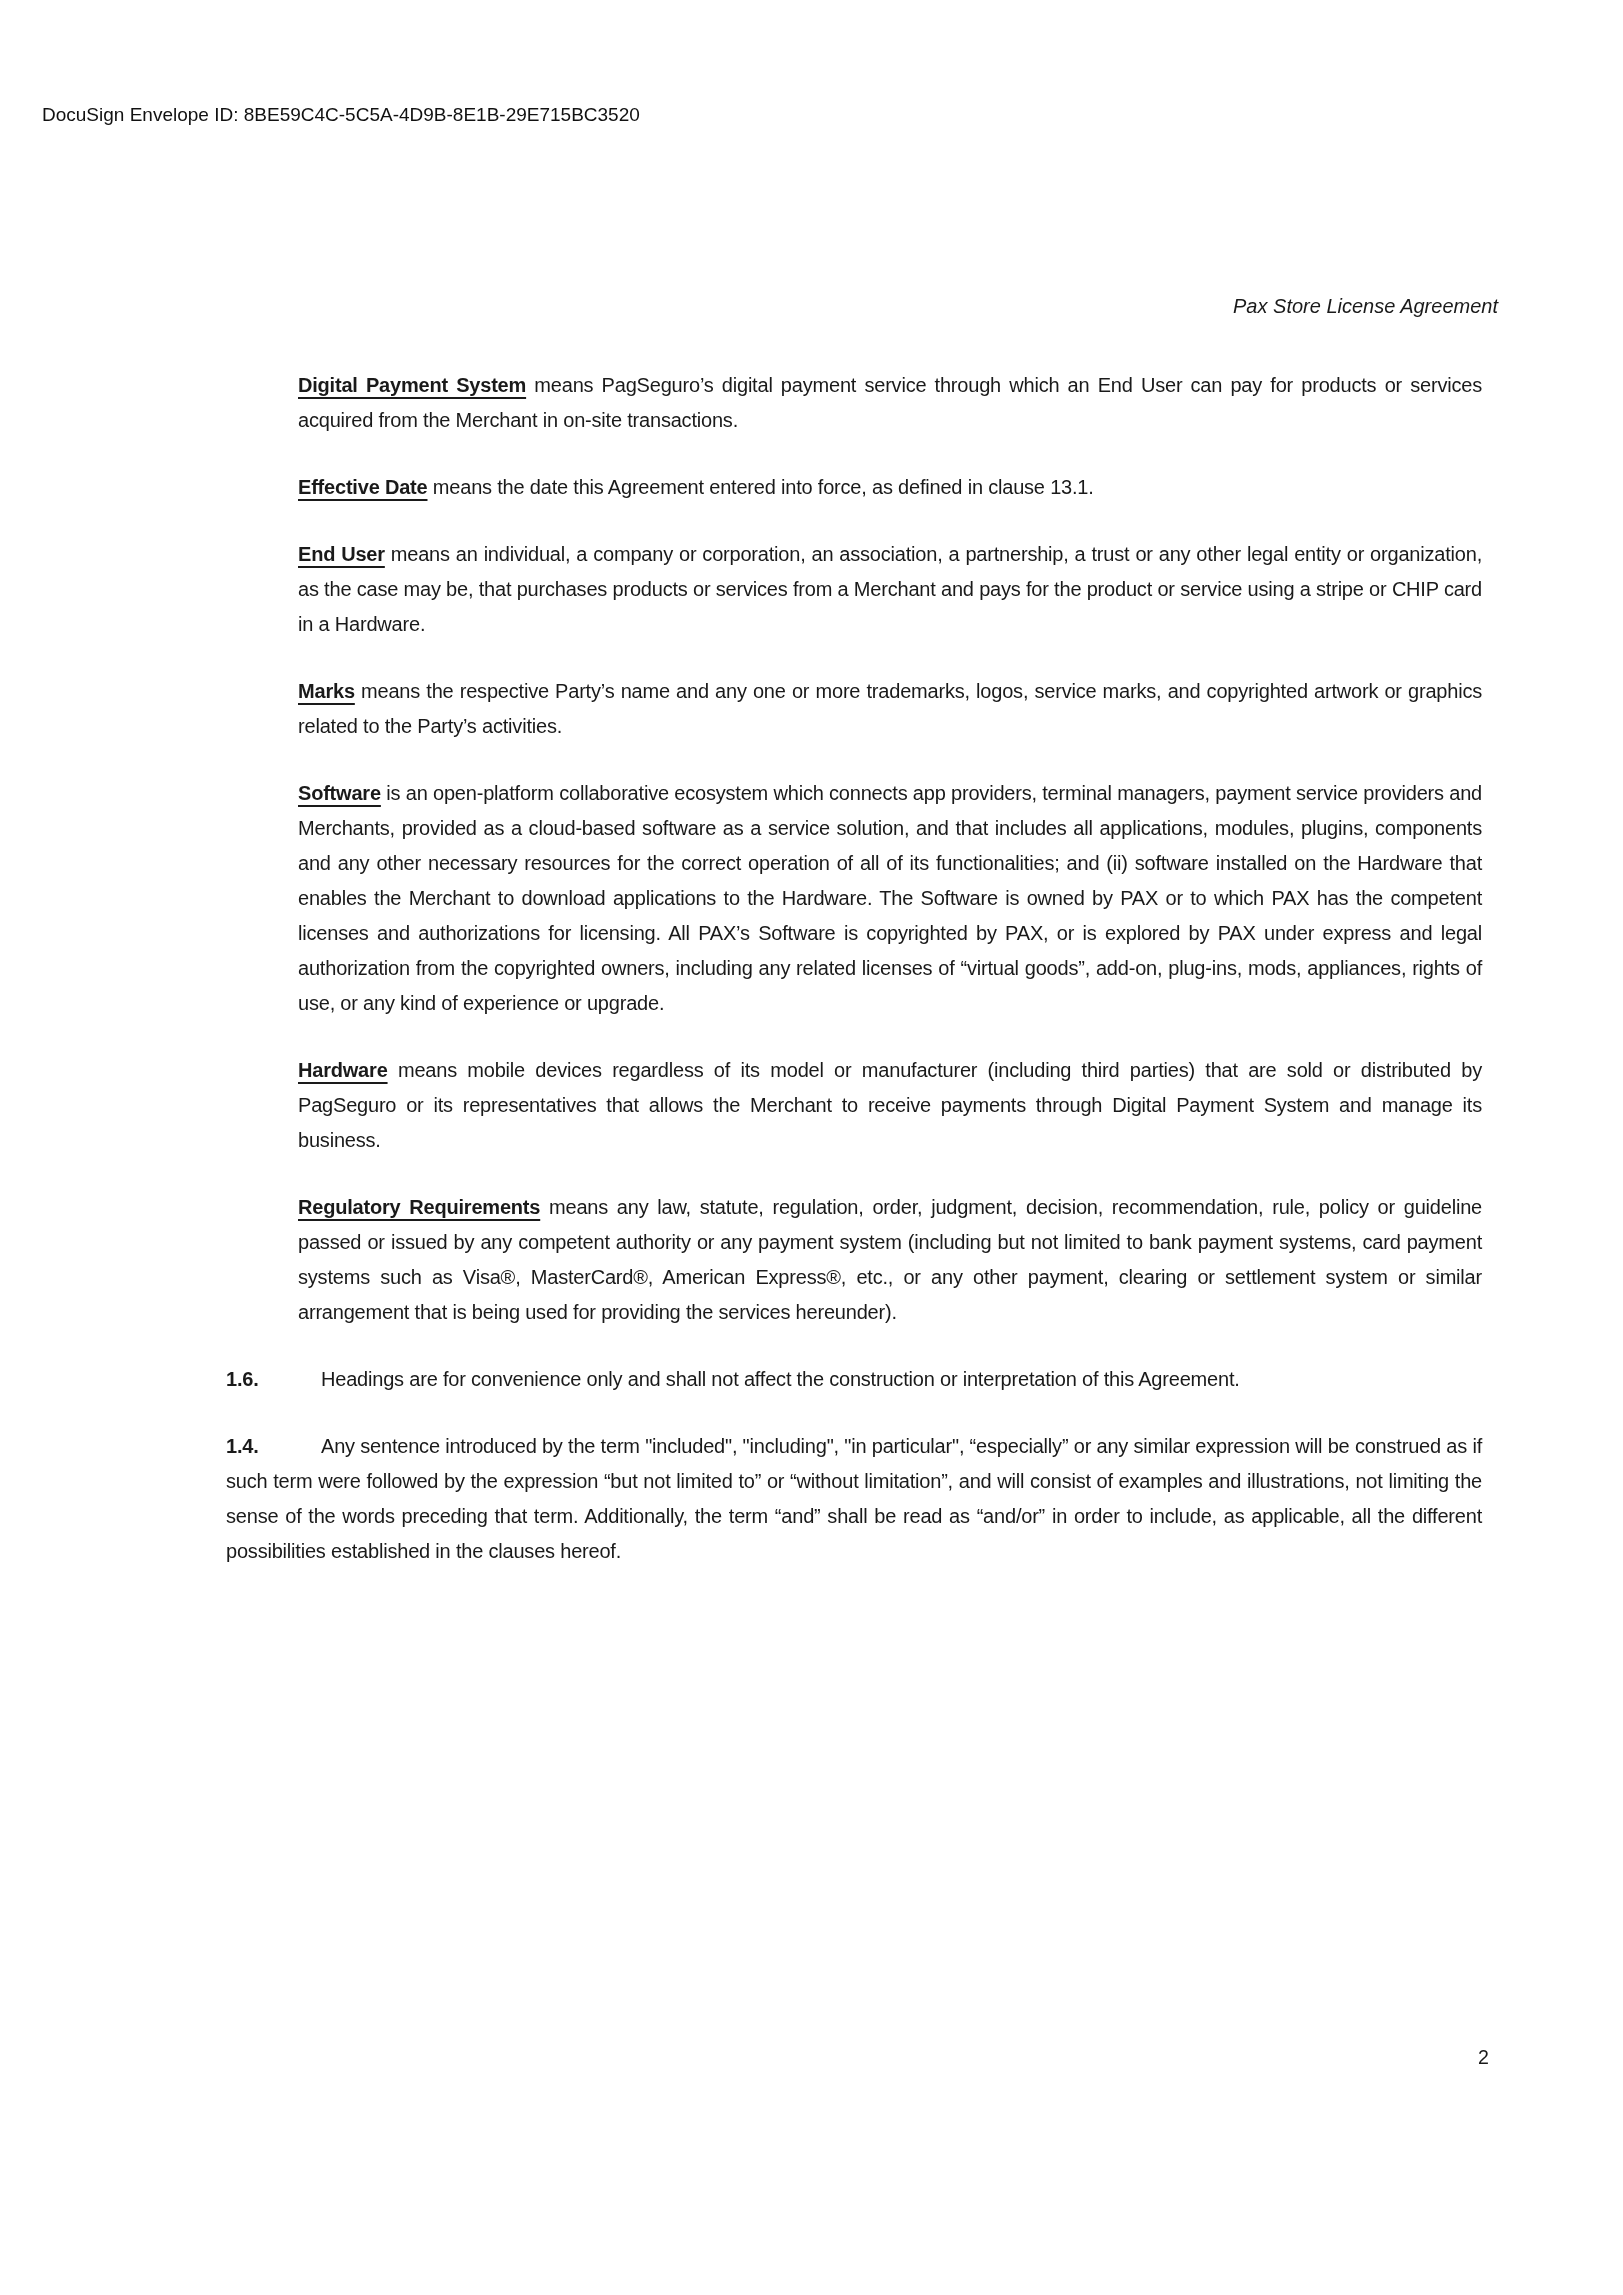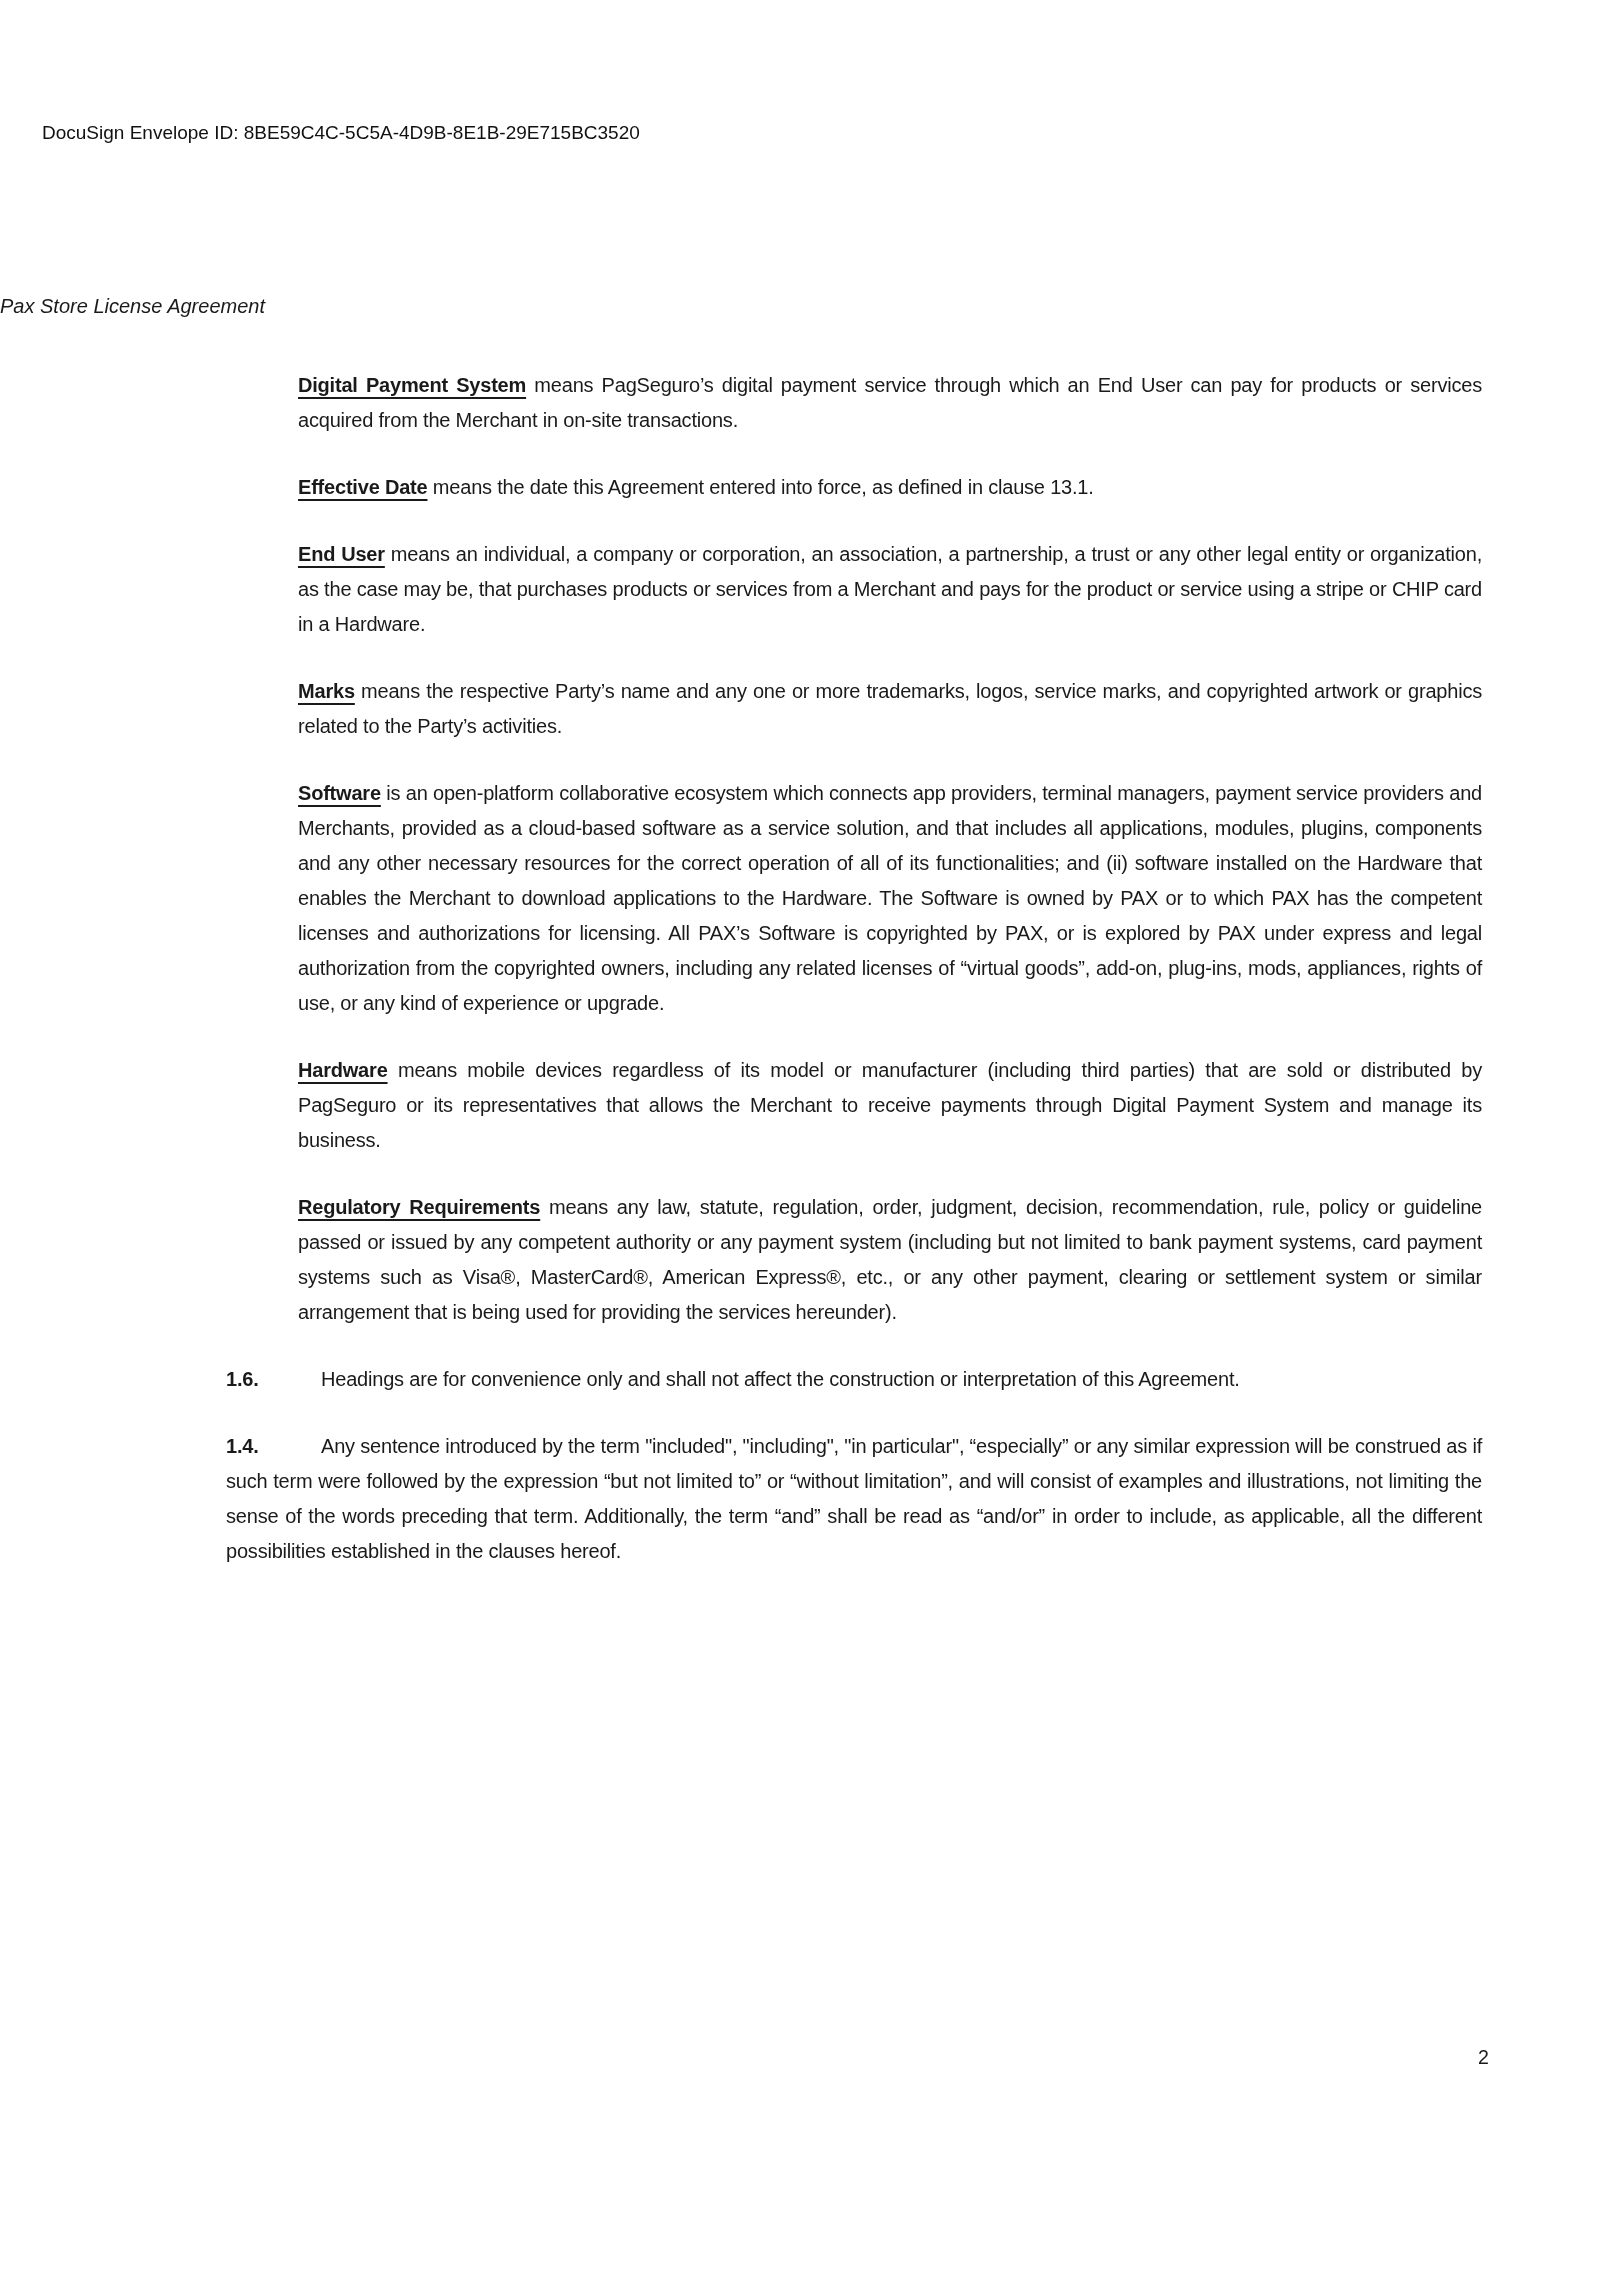--- a/index.html
+++ b/index.html
@@ -8,33 +8,34 @@
     width: 1623px;
     height: 2295px;
     background: #ffffff;
     position: relative;
     font-family: "Liberation Sans", sans-serif;
     color: #1a1a1a;
   }
   .docusign-header {
     position: absolute;
     left: 42px;
-    top: 122px;
+    top: 104px;
     font-size: 19px;
     letter-spacing: 0px;
     color: #111111;
     white-space: nowrap;
   }
   .content {
     position: absolute;
     top: 291px;
     left: 0;
     right: 0;
   }
   .doc-title {
+    text-align: right;
     margin: 0 125px 47px 0;
     font-style: italic;
     font-size: 20px;
     line-height: 30px;
     color: #1a1a1a;
   }
   .definitions {
     margin: 0 125px 0 298px;
   }
   .clauses {

